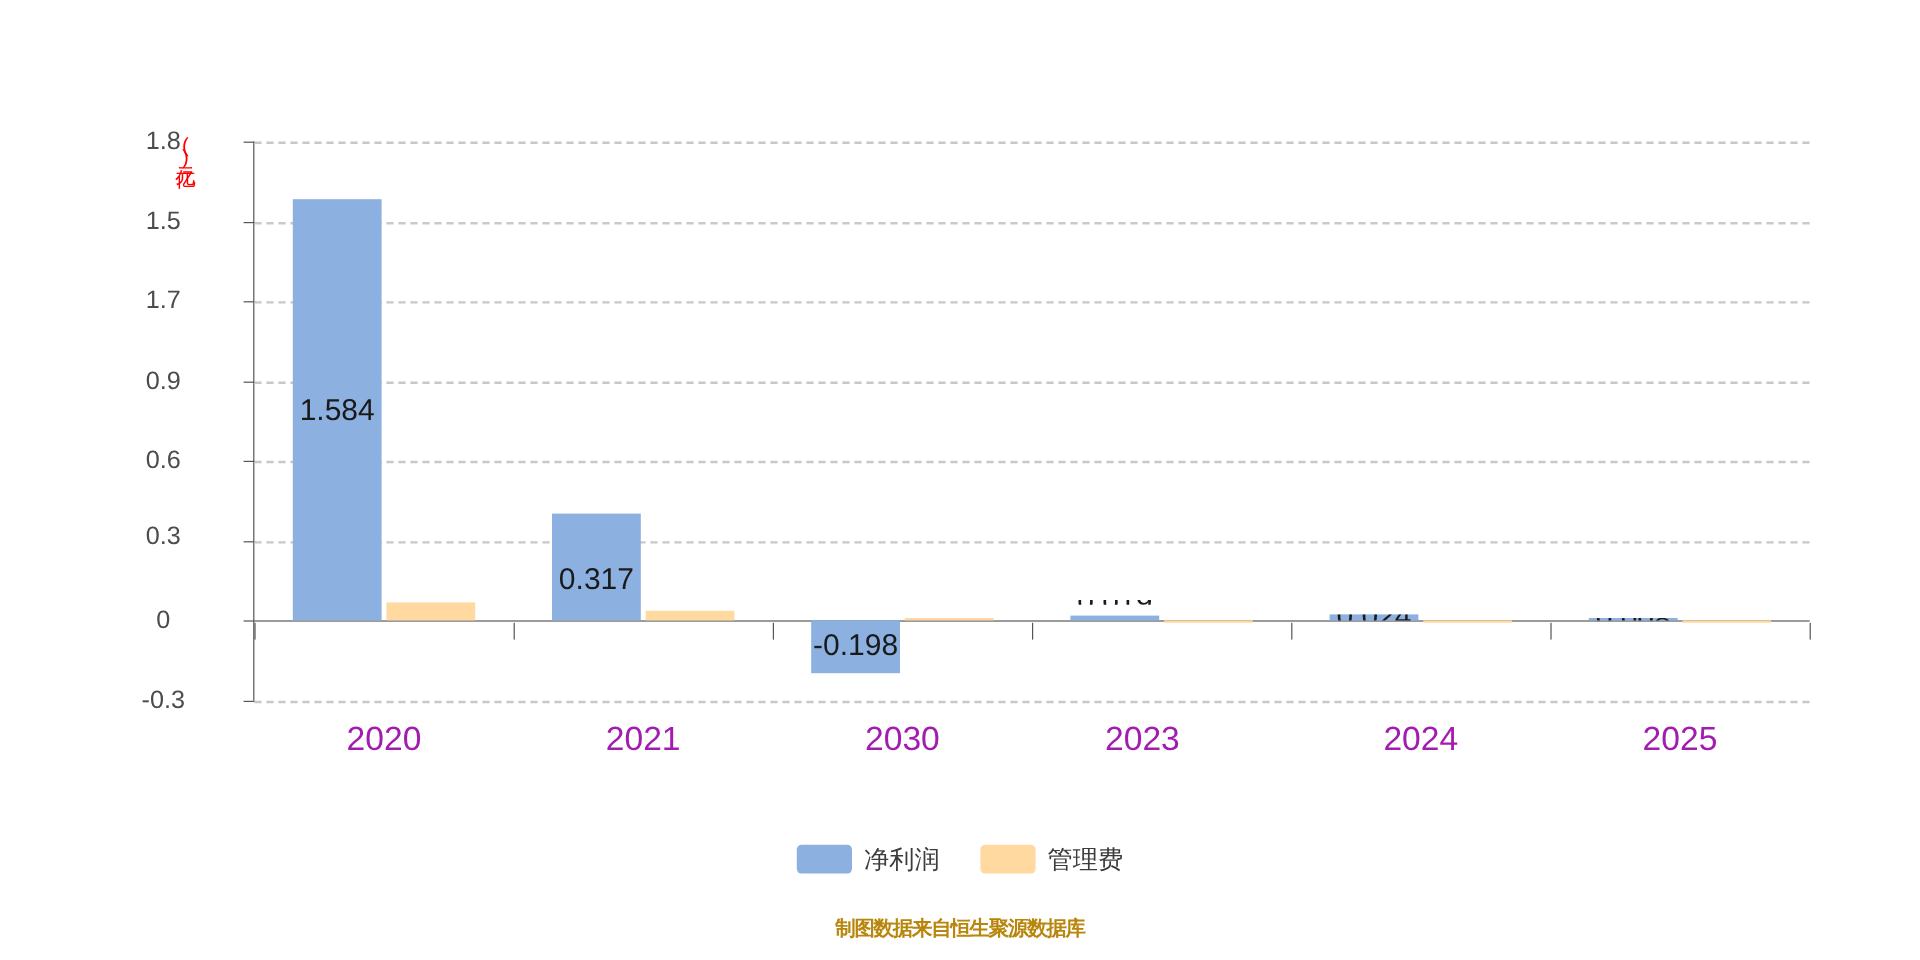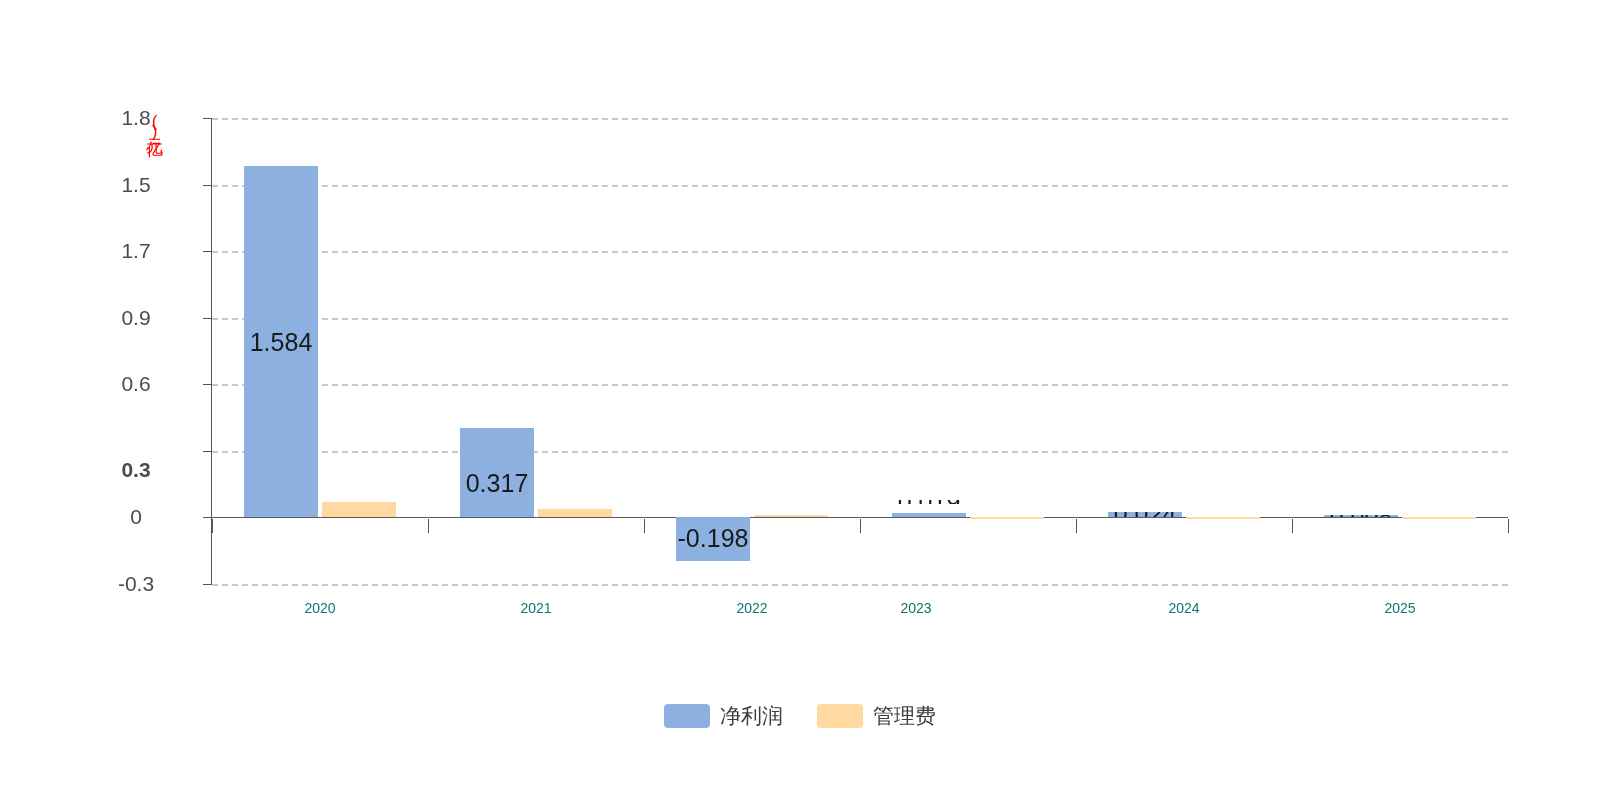--- a/index.html
+++ b/index.html
@@ -105,22 +105,22 @@
     top: 519px;
     width: 0;
     height: 14px;
     border-left: 1px solid #555555;
   }
   .x-label {
     position: absolute;
     top: 600px;
     width: 200px;
     text-align: center;
-    font-size: 14px;
-    color: #0f766e;
+    font-size: 28px;
+    color: #a21caf;
     transform: translateX(-100px);
   }
 
   
   .bar {
     position: absolute;
     box-sizing: border-box;
   }
   .bar.net {
     background: #8cb1e0;
@@ -226,45 +226,46 @@
       <div class="y-label" style="top: 118px;">1.8</div>
       <div class="y-tick" style="top: 184.571px;"></div>
       <div class="y-label" style="top: 184.571px;">1.5</div>
       <div class="y-tick" style="top: 251.143px;"></div>
       <div class="y-label" style="top: 251.143px;">1.7</div>
       <div class="y-tick" style="top: 317.714px;"></div>
       <div class="y-label" style="top: 317.714px;">0.9</div>
       <div class="y-tick" style="top: 384.286px;"></div>
       <div class="y-label" style="top: 384.286px;">0.6</div>
       <div class="y-tick" style="top: 450.857px;"></div>
-      <div class="y-label" style="top: 470px; font-weight: bold;">0.3</div>
+      <div class="y-label" style="top: 447px;">0.3</div>
       <div class="y-tick" style="top: 517.429px;"></div>
       <div class="y-label" style="top: 517.429px;">0</div>
       <div class="y-tick" style="top: 584px;"></div>
       <div class="y-label" style="top: 584px;">-0.3</div>
       <div class="x-tick" style="left: 212px;"></div>
       <div class="x-label" style="left: 320px;">2020</div>
       <div class="x-tick" style="left: 428px;"></div>
       <div class="x-label" style="left: 536px;">2021</div>
       <div class="x-tick" style="left: 644px;"></div>
-      <div class="x-label" style="left: 752px;">2022</div>
+      <div class="x-label" style="left: 752px;">2030</div>
       <div class="x-tick" style="left: 860px;"></div>
-      <div class="x-label" style="left: 916px;">2023</div>
+      <div class="x-label" style="left: 952px;">2023</div>
       <div class="x-tick" style="left: 1076px;"></div>
       <div class="x-label" style="left: 1184px;">2024</div>
       <div class="x-tick" style="left: 1292px;"></div>
       <div class="x-label" style="left: 1400px;">2025</div>
       <div class="x-tick" style="left: 1508px;"></div>
     </div>
 
   <div id="legend">
     <div class="legend-item">
       <span class="legend-swatch net"></span>
       <span class="legend-text">净利润</span>
     </div>
     <div class="legend-item">
       <span class="legend-swatch admin"></span>
       <span class="legend-text">管理费</span>
     </div>
   </div>
 
+  <div id="footer-note">制图数据来自恒生聚源数据库</div>
 
 </div>
 
 </body></html>

